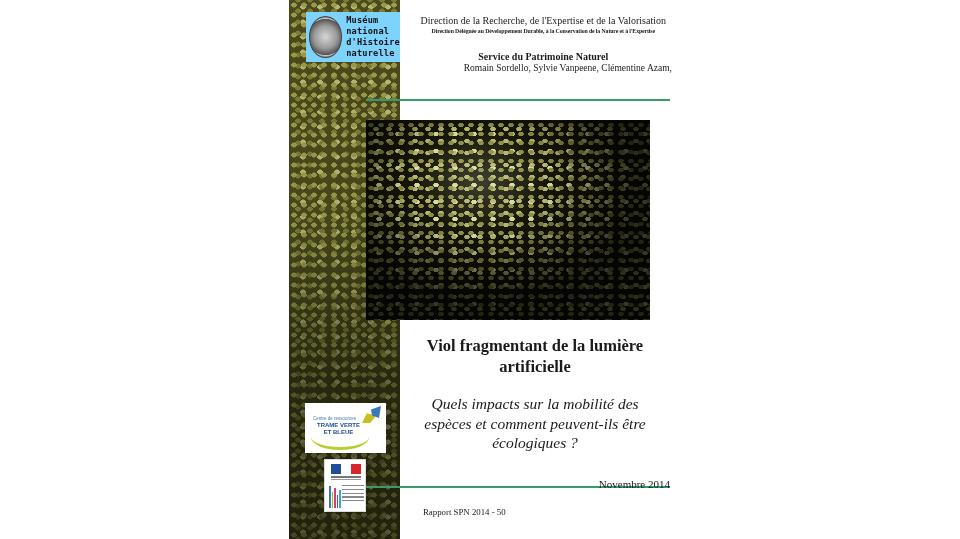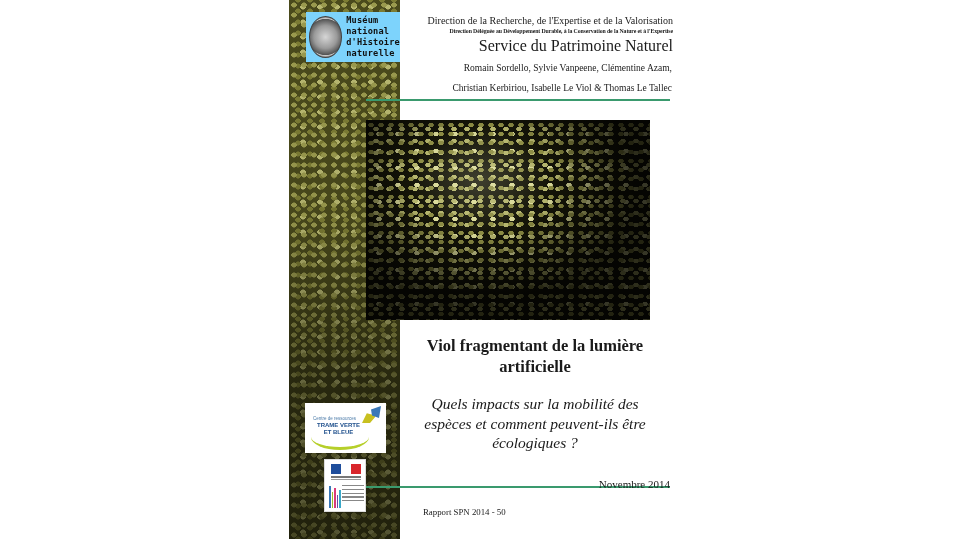--- a/index.html
+++ b/index.html
@@ -68,24 +68,24 @@
       position: absolute; left: 324px; top: 459px; width: 42px; height: 53px; background: #ffffff;
       border: 1px solid #ddd; box-sizing: border-box;
     }
     .min-flag { position: absolute; left: 6px; top: 4px; width: 30px; height: 10px; display: flex; }
     .min-flag span { flex: 1; }
     .min-lines { position: absolute; left: 4px; top: 24px; width: 14px; height: 24px; display: flex; gap: 1px; align-items: flex-end; }
     .min-lines span { width: 1.5px; }
     .min-txt { position: absolute; left: 17px; top: 25px; width: 22px; }
     .min-txt div { height: 1.2px; background: #888; margin-bottom: 2.6px; }
     
-    .hdr { position: absolute; right: 287px; top: 14px; text-align: right; }
+    .hdr { position: absolute; right: 294px; top: 14px; text-align: center; }
     .hdr .l1 { font-size: 10px; line-height: 13px; }
     .hdr .l2 { font-size: 5.8px; font-weight: bold; line-height: 8px; letter-spacing: -0.1px; }
-    .hdr .l3 { font-size: 16px; font-weight: normal; line-height: 15px; margin-top: 3px; }
+    .hdr .l3 { font-size: 10px; font-weight: bold; line-height: 15px; margin-top: 14px; }
     .authors { position: absolute; right: 288px; top: 58px; text-align: right; font-size: 9.5px; line-height: 20px; }
     .rule { position: absolute; height: 2px; background: #3a9a6e; }
     .title {
       position: absolute; left: 402px; width: 266px; top: 335px; text-align: center;
       font-size: 16.5px; font-weight: bold; line-height: 21px;
     }
     .subtitle {
       position: absolute; left: 402px; width: 266px; top: 394px; text-align: center;
       font-size: 15.5px; font-style: italic; line-height: 19.5px;
     }
@@ -112,21 +112,20 @@
 </div>
 
 <div class="hdr">
   <div class="l1">Direction de la Recherche, de l'Expertise et de la Valorisation</div>
   <div class="l2">Direction Déléguée au Développement Durable, à la Conservation de la Nature et à l'Expertise</div>
   <div class="l3">Service du Patrimoine Naturel</div>
 </div>
 
 <div class="authors">
   <div>Romain Sordello, Sylvie Vanpeene, Clémentine Azam,</div>
-  <div>Christian Kerbiriou, Isabelle Le Viol &amp; Thomas Le Tallec</div>
 </div>
 
 <div class="rule" style="left:366px; top:99px; width:304px;"></div>
 
 <div class="photo">
   <div class="vignette"></div>
 </div>
 
 <div class="title">
   <div>Viol fragmentant de la lumière</div>

